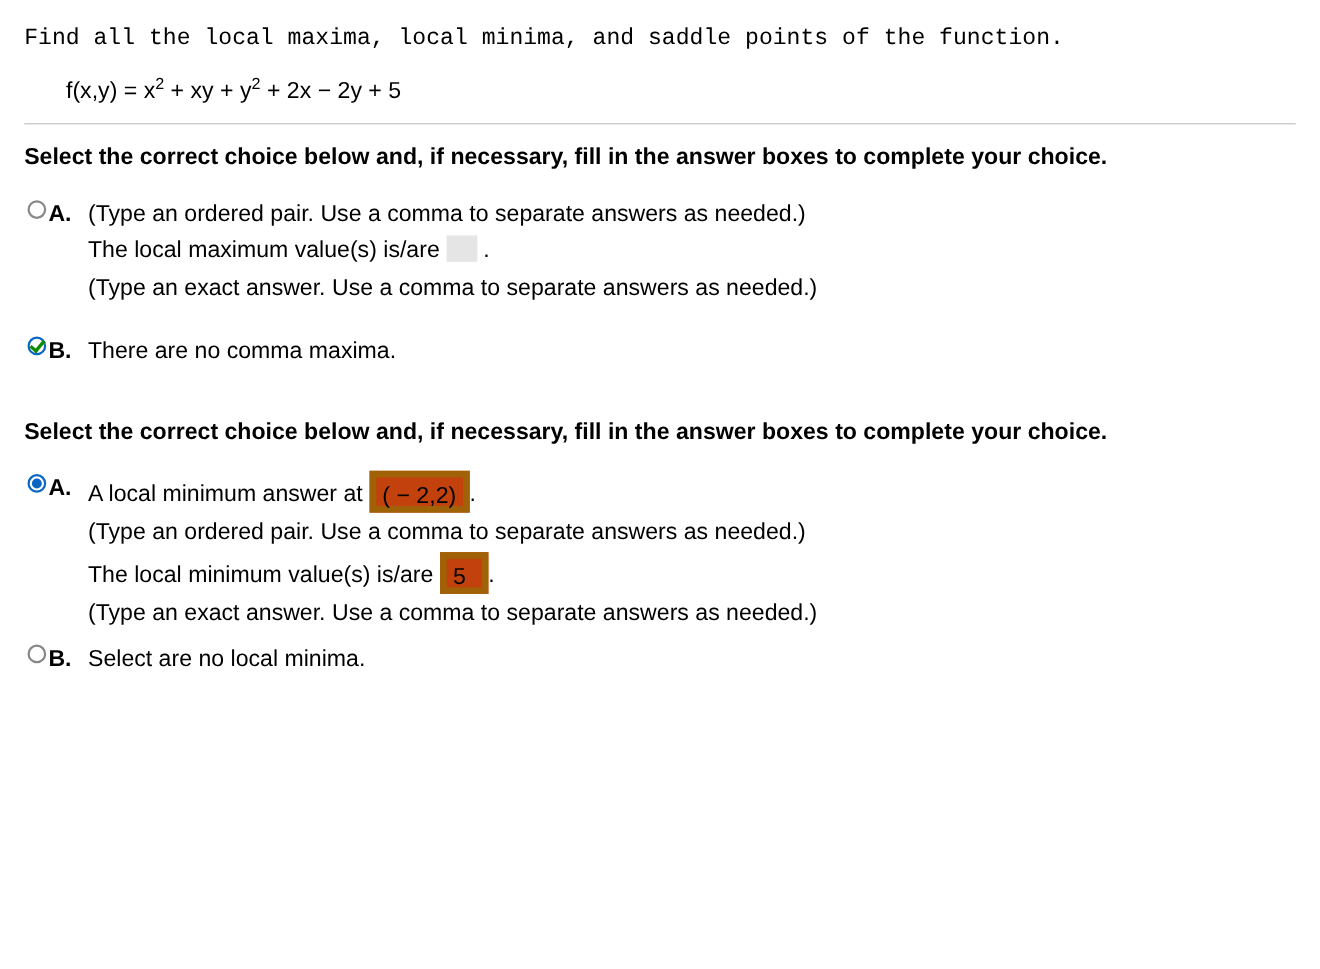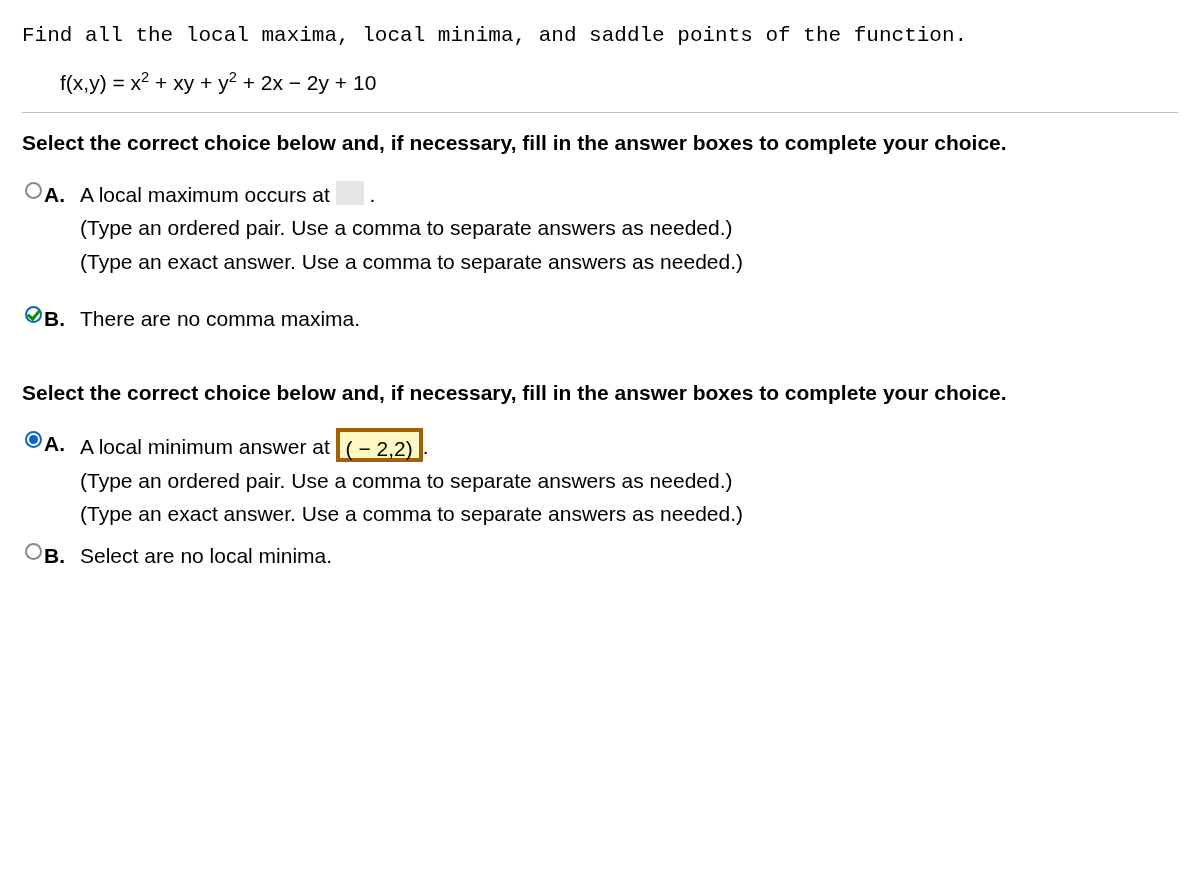--- a/index.html
+++ b/index.html
@@ -72,51 +72,51 @@
   }
   .answer-box {
     display: inline-block;
     min-width: 20px;
     height: 24px;
     background: #e5e5e5;
     vertical-align: -2px;
     padding: 0 4px;
   }
   .answer-box.filled {
-    background: #fef9c3;
-    border: 4px solid #a16207;
+    background: #c2410c;
+    border: 6px solid #a16207;
     padding: 1px 6px;
     vertical-align: -2px;
   }
   .gap { height: 10px; }
   .gap-lg { height: 20px; }
 </style>
 </head>
 <body>
 
 <div class="problem-statement">Find all the local maxima, local minima, and saddle points of the function.</div>
 
 <div class="equation">
-  <span>f(x,y) = x</span><sup>2</sup><span> + xy + y</span><sup>2</sup><span> + 2x − 2y + 10</span>
+  <span>f(x,y) = x</span><sup>2</sup><span> + xy + y</span><sup>2</sup><span> + 2x − 2y + 5</span>
 </div>
 
 <hr class="divider">
 
 <div class="section-instr">Select the correct choice below and, if necessary, fill in the answer boxes to complete your choice.</div>
 
 <div class="choice">
   <div class="radio-col">
     <div class="radio"></div>
   </div>
   <div class="letter-col">A.</div>
   <div class="text-col">
+    <div>(Type an ordered pair. Use a comma to separate answers as needed.)</div>
     <div>
-      <span>A local maximum occurs at </span><span class="answer-box">&nbsp;&nbsp;&nbsp;</span><span> .</span>
+      <span>The local maximum value(s) is/are </span><span class="answer-box">&nbsp;&nbsp;&nbsp;</span><span> .</span>
     </div>
-    <div>(Type an ordered pair. Use a comma to separate answers as needed.)</div>
     <div>(Type an exact answer. Use a comma to separate answers as needed.)</div>
   </div>
 </div>
 
 <div class="gap"></div>
 
 <div class="choice">
   <div class="radio-col">
     <div class="radio checked"></div>
   </div>
@@ -133,20 +133,23 @@
 <div class="choice">
   <div class="radio-col">
     <div class="radio selected"></div>
   </div>
   <div class="letter-col">A.</div>
   <div class="text-col">
     <div>
       <span>A local minimum answer at </span><span class="answer-box filled">( − 2,2)</span><span>.</span>
     </div>
     <div>(Type an ordered pair. Use a comma to separate answers as needed.)</div>
+    <div>
+      <span>The local minimum value(s) is/are </span><span class="answer-box filled">5</span><span>.</span>
+    </div>
     <div>(Type an exact answer. Use a comma to separate answers as needed.)</div>
   </div>
 </div>
 
 <div class="choice">
   <div class="radio-col">
     <div class="radio"></div>
   </div>
   <div class="letter-col">B.</div>
   <div class="text-col">

